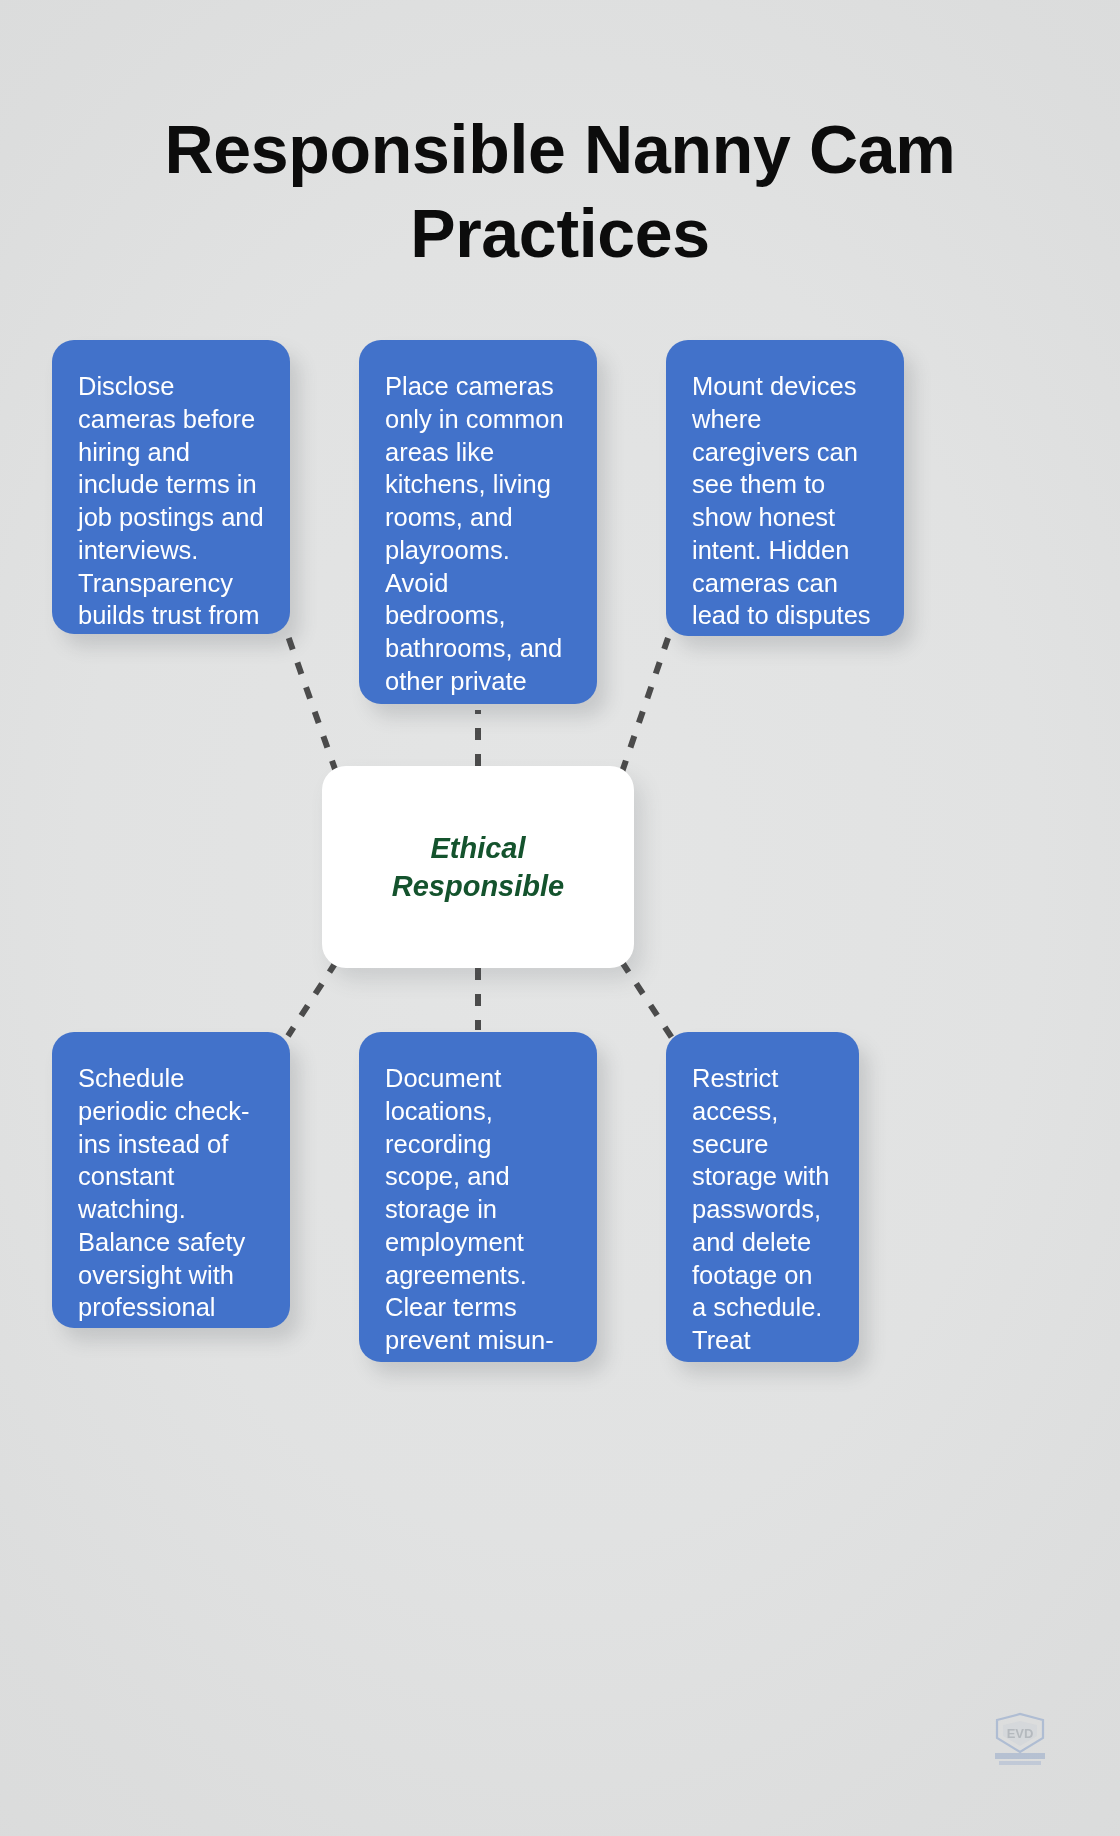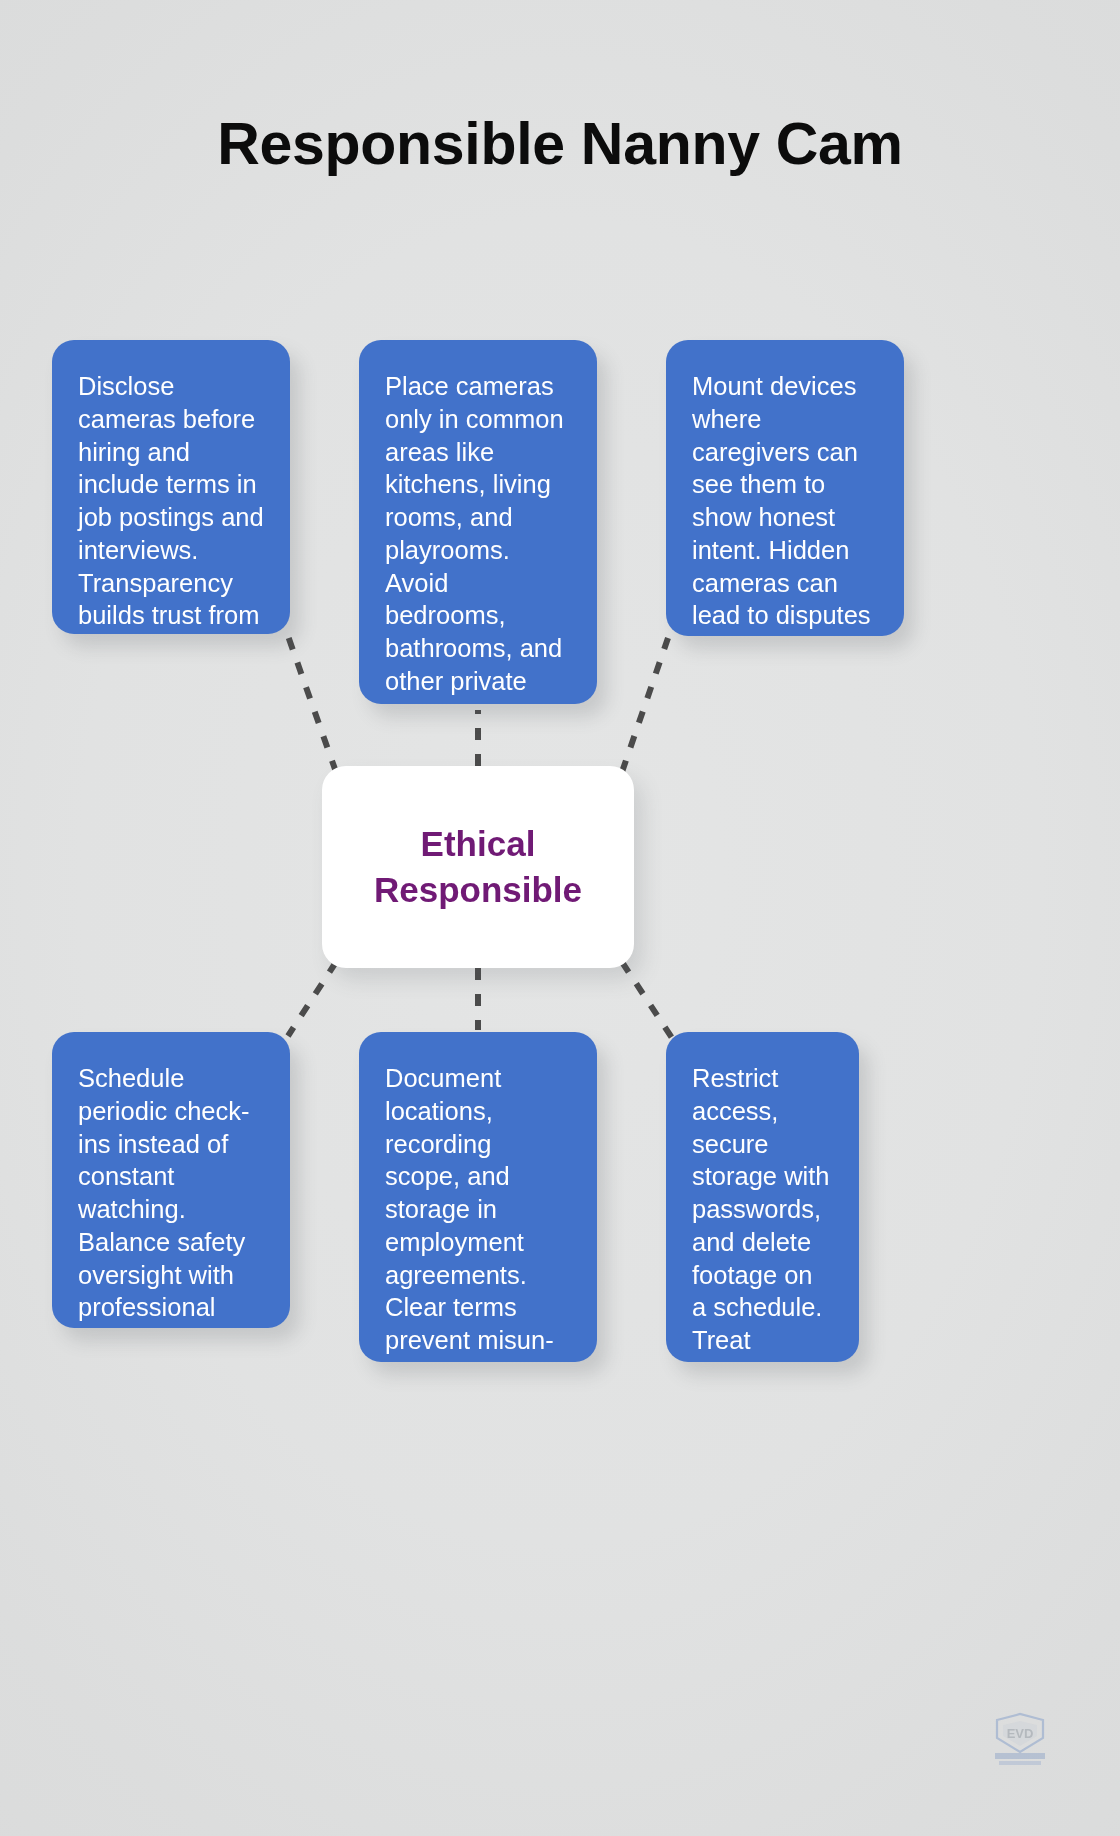--- a/index.html
+++ b/index.html
@@ -16,21 +16,21 @@
     overflow: hidden;
   }
 
   
   .title {
     position: absolute;
     left: 0;
     top: 108px;
     width: 1120px;
     text-align: center;
-    font-size: 59px;
+    font-size: 68px;
     line-height: 1.23;
     font-weight: bold;
     color: #0c0c0c;
     font-family: "Liberation Sans Narrow", "Liberation Sans", "DejaVu Sans Condensed", sans-serif;
     font-stretch: condensed;
     letter-spacing: -0.3px;
   }
   .title .tline { display: block; }
 
   
@@ -77,43 +77,45 @@
     height: 202px;
     background: #ffffff;
     border-radius: 24px;
     box-shadow: 9px 12px 20px rgba(90, 95, 100, 0.17);
     display: flex;
     align-items: center;
     justify-content: center;
     text-align: center;
   }
   .hub-text {
-    font-size: 35px;
+    font-size: 29px;
     line-height: 1.32;
     font-weight: bold;
-    color: #701a75;
+    color: #14532d;
     padding: 0 18px;
+    font-style: italic;
   }
   .hub-text .hline { display: block; }
 
   
   .watermark {
     position: absolute;
     left: 983px;
     top: 1712px;
     width: 74px;
     height: 62px;
     opacity: 0.55;
   }
 </style>
 </head>
 <body>
 
 <h1 class="title">
   <span class="tline">Responsible Nanny Cam</span>
+  <span class="tline">Practices</span>
 </h1>
 
 <svg class="connectors" viewBox="0 0 1120 1836" xmlns="http://www.w3.org/2000/svg">
   <g stroke="#4b4b4b" stroke-width="6" stroke-dasharray="12 14" fill="none" stroke-linecap="butt">
     <line x1="336" y1="772" x2="288" y2="636"></line>
     <line x1="478" y1="766" x2="478" y2="710"></line>
     <line x1="622" y1="772" x2="668" y2="638"></line>
     <line x1="336" y1="962" x2="288" y2="1036"></line>
     <line x1="478" y1="968" x2="478" y2="1030"></line>
     <line x1="622" y1="962" x2="672" y2="1038"></line>

